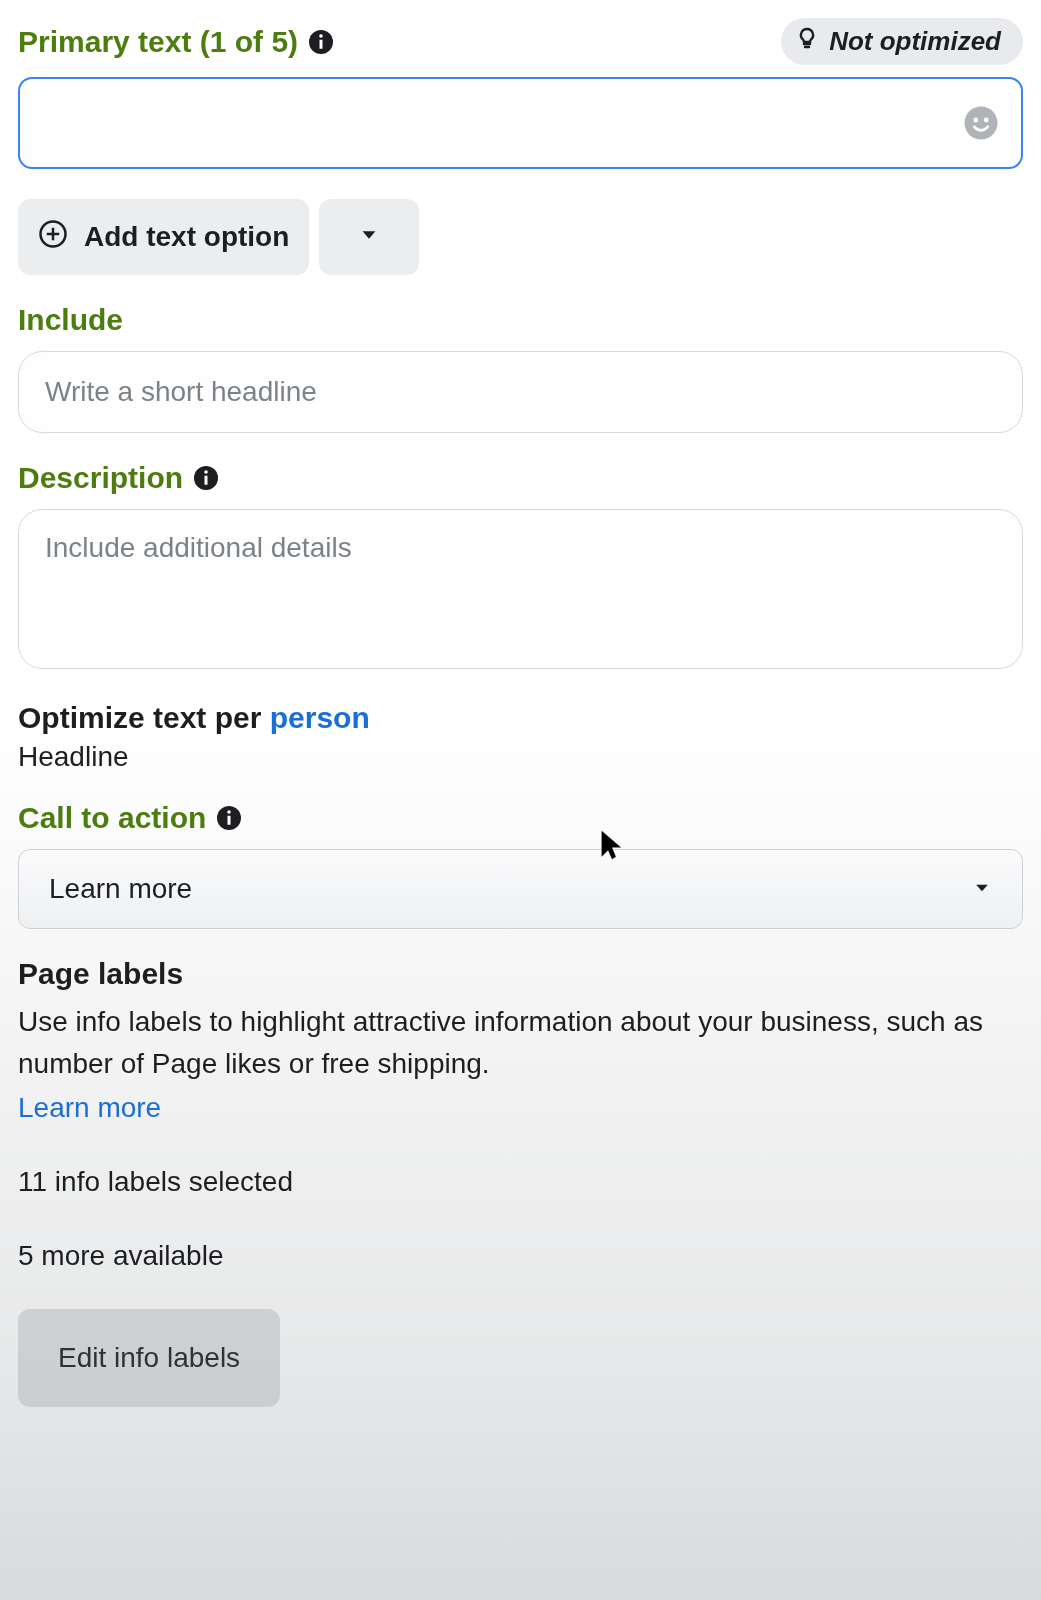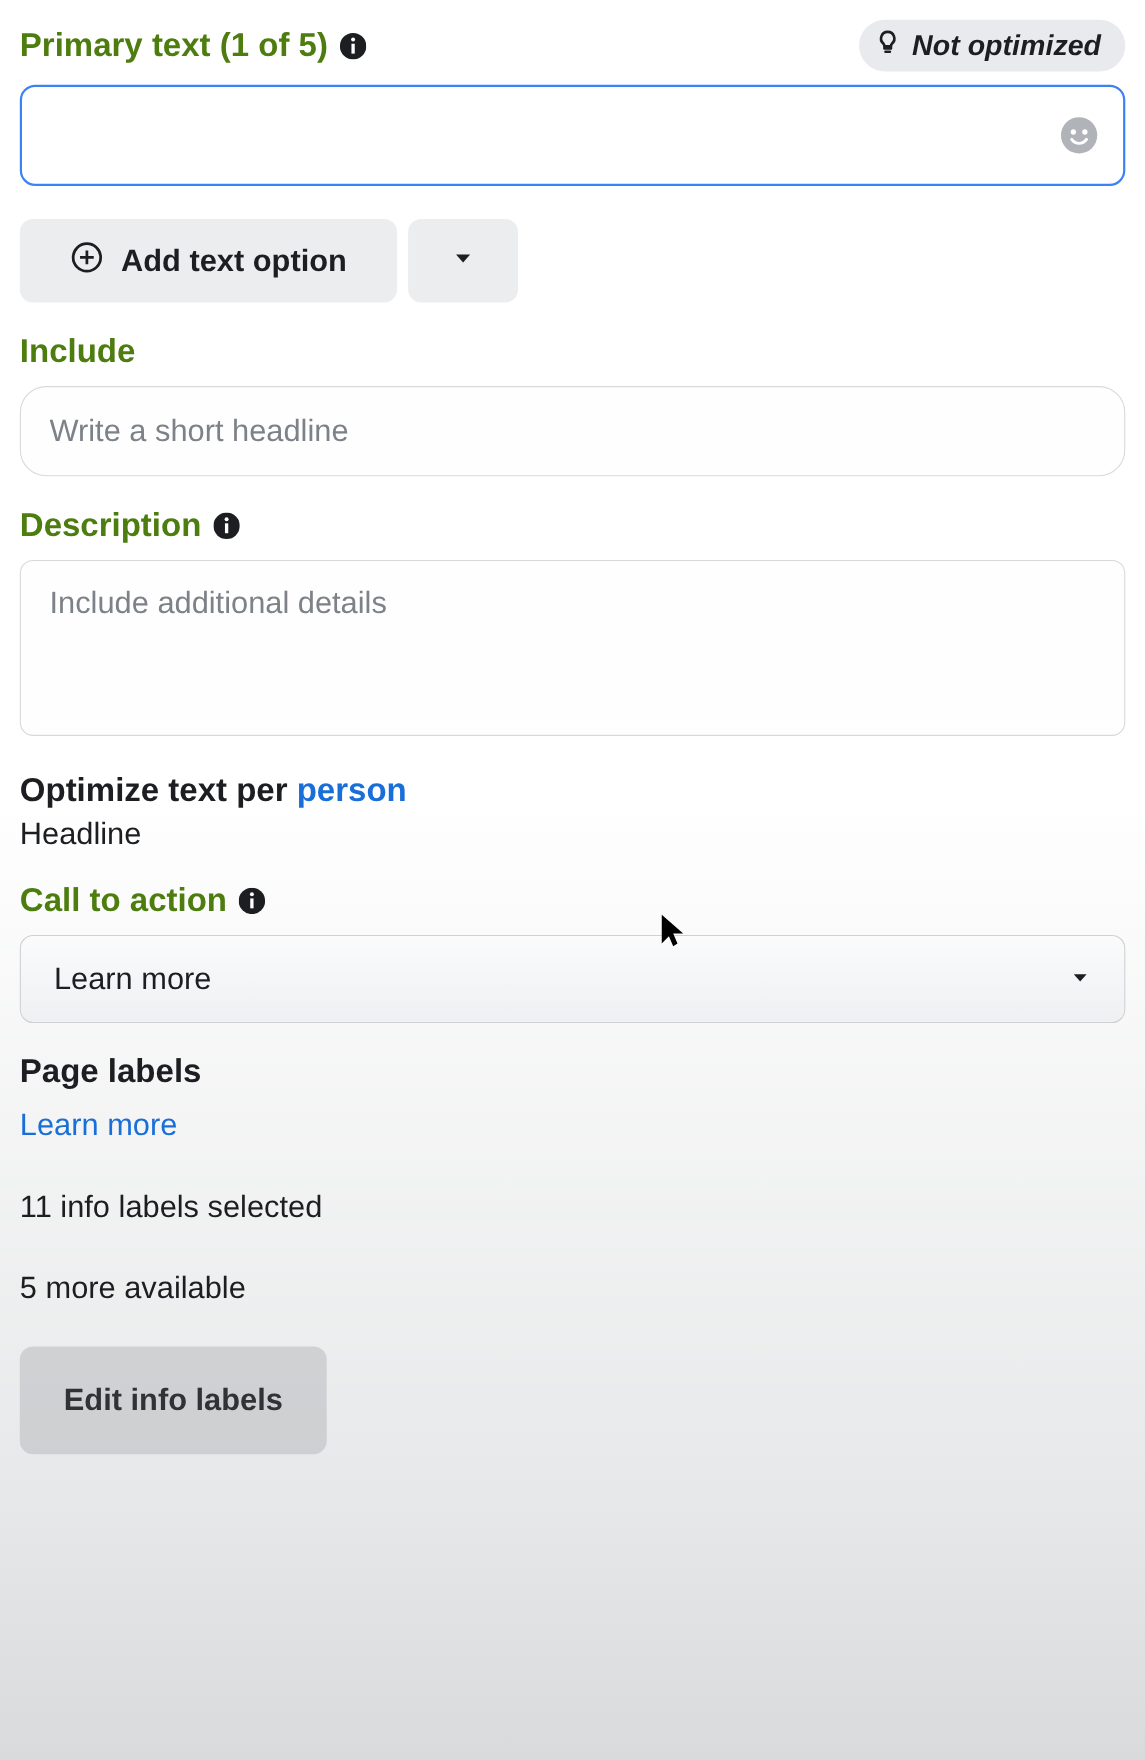--- a/index.html
+++ b/index.html
@@ -88,41 +88,41 @@
     border: none;
     border-radius: 12px;
     height: 76px;
     display:flex;
     align-items:center;
     justify-content:center;
     gap: 16px;
     font-size: 28px;
     font-weight: 600;
     color:#1c1e21;
-    padding: 0 46px;
+    padding: 0 20px;
     cursor:pointer;
   }
   .btn.icon-only { width: 100px; padding:0; }
   .text-input {
     width: 100%;
     height: 82px;
     border: 1.5px solid #d7d9dc;
     border-radius: 24px;
     background:#fefefe;
     padding: 0 26px;
     font-size: 28px;
     color:#1c1e21;
     outline:none;
   }
   .text-input::placeholder { color:#7d8288; }
   .textarea {
     width:100%;
     height: 160px;
     border: 1.5px solid #d7d9dc;
-    border-radius: 12px;
+    border-radius: 24px;
     background:#fefefe;
     padding: 22px 26px;
     font-size: 28px;
     color:#1c1e21;
     outline:none;
     resize:none;
     font-family: inherit;
   }
   .textarea::placeholder { color:#7d8288; }
   .link { color:#1a6ed8; font-weight:700; }
@@ -148,21 +148,21 @@
     position:absolute;
     pointer-events:none;
   }
   .edit-btn {
     background: rgba(180,182,185,0.5);
     border:none;
     border-radius: 12px;
     height: 98px;
     padding: 0 40px;
     font-size: 28px;
-    font-weight: 700;
+    font-weight: 400;
     color:#303234;
     cursor:pointer;
     text-align:center;
   }
   .mt-lg { margin-top: 32px; }
 </style>
 </head>
 <body>
 
 <div class="section">
@@ -269,20 +269,23 @@
     <span class="cursor" style="left:580px; top:-22px;">
       <svg width="26" height="34" viewBox="0 0 20 26">
           <path d="M2 2 L2 22 L7 17 L10 24 L13 22 L10 15 L17 15 Z" fill="#000"></path>
         </svg>
     </span>
   </div>
 </div>
 
 <div class="section">
   <div class="label-sm" style="margin-bottom:10px">Page labels</div>
+  <div class="body-text">
+    <span>Use info labels to highlight attractive information about your business, such as number of Page likes or free shipping.</span>
+  </div>
   <div class="body-text" style="margin-top:2px">
     <span class="link" style="font-weight:400">Learn more</span>
   </div>
   <div class="body-text mt-lg">11 info labels selected</div>
   <div class="body-text mt-lg">5 more available</div>
   <div class="mt-lg">
     <button class="edit-btn">
       <span>Edit info labels</span>
     </button>
   </div>

